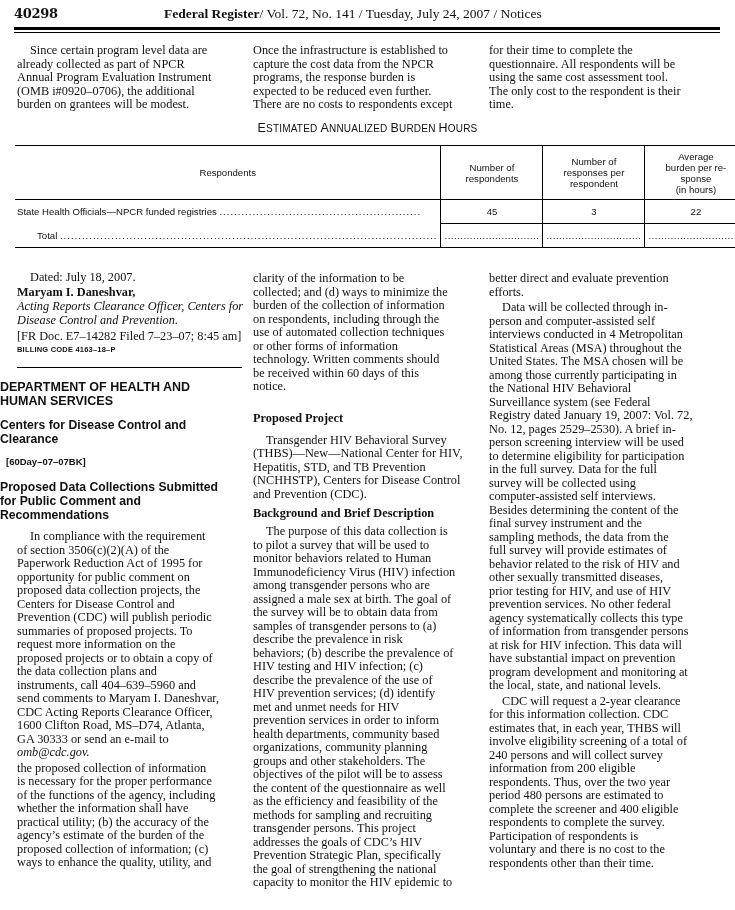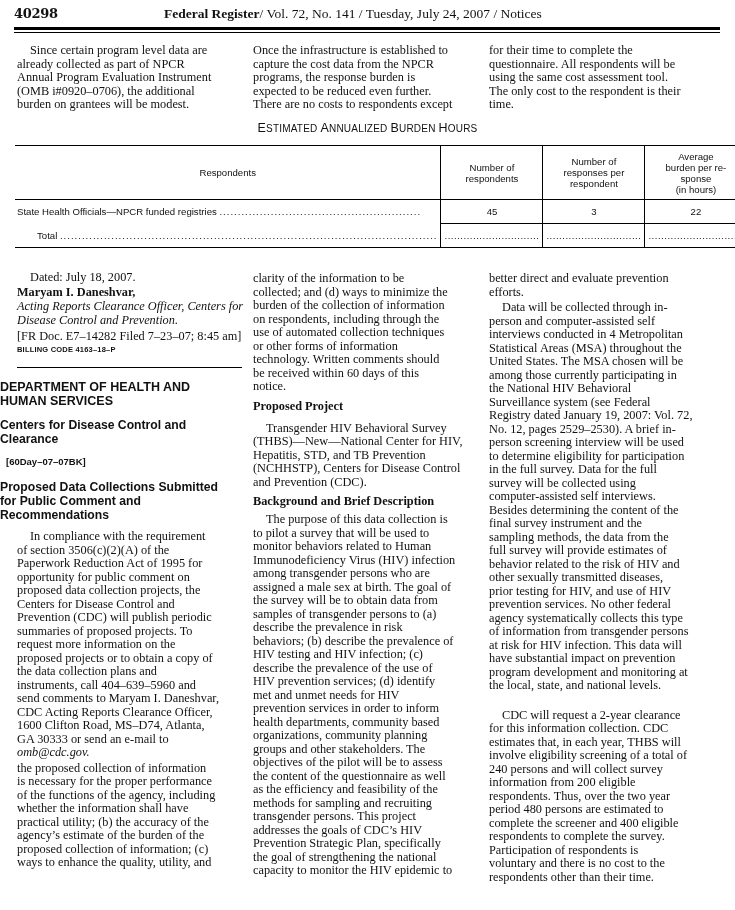--- a/index.html
+++ b/index.html
@@ -168,21 +168,21 @@
       <span class="ln">clarity of the information to be</span>
       <span class="ln">collected; and (d) ways to minimize the</span>
       <span class="ln">burden of the collection of information</span>
       <span class="ln">on respondents, including through the</span>
       <span class="ln">use of automated collection techniques</span>
       <span class="ln">or other forms of information</span>
       <span class="ln">technology. Written comments should</span>
       <span class="ln">be received within 60 days of this</span>
       <span class="ln">notice.</span>
     </div>
-  <div class="subhead" style="margin-top:5px; line-height:15px">Proposed Project</div>
+  <div class="subhead" style="margin-top:17px; line-height:15px">Proposed Project</div>
   <div style="margin-top:8px">
       <span class="ln ind">Transgender HIV Behavioral Survey</span>
       <span class="ln">(THBS)—New—National Center for HIV,</span>
       <span class="ln">Hepatitis, STD, and TB Prevention</span>
       <span class="ln">(NCHHSTP), Centers for Disease Control</span>
       <span class="ln">and Prevention (CDC).</span>
     </div>
   <div class="subhead" style="margin-top:5px; line-height:15px">Background and Brief Description</div>
   <div style="margin-top:4px">
       <span class="ln ind">The purpose of this data collection is</span>
@@ -244,21 +244,21 @@
       <span class="ln">other sexually transmitted diseases,</span>
       <span class="ln">prior testing for HIV, and use of HIV</span>
       <span class="ln">prevention services. No other federal</span>
       <span class="ln">agency systematically collects this type</span>
       <span class="ln">of information from transgender persons</span>
       <span class="ln">at risk for HIV infection. This data will</span>
       <span class="ln">have substantial impact on prevention</span>
       <span class="ln">program development and monitoring at</span>
       <span class="ln">the local, state, and national levels.</span>
     </div>
-  <div style="margin-top:16px">
+  <div style="margin-top:2px">
       <span class="ln ind">CDC will request a 2-year clearance</span>
       <span class="ln">for this information collection. CDC</span>
       <span class="ln">estimates that, in each year, THBS will</span>
       <span class="ln">involve eligibility screening of a total of</span>
       <span class="ln">240 persons and will collect survey</span>
       <span class="ln">information from 200 eligible</span>
       <span class="ln">respondents. Thus, over the two year</span>
       <span class="ln">period 480 persons are estimated to</span>
       <span class="ln">complete the screener and 400 eligible</span>
       <span class="ln">respondents to complete the survey.</span>

